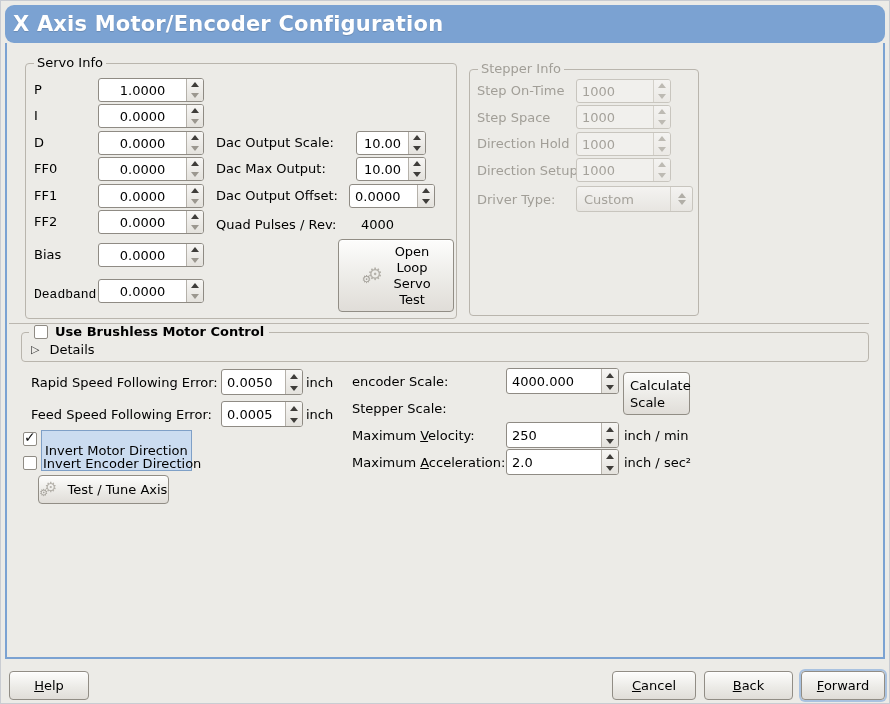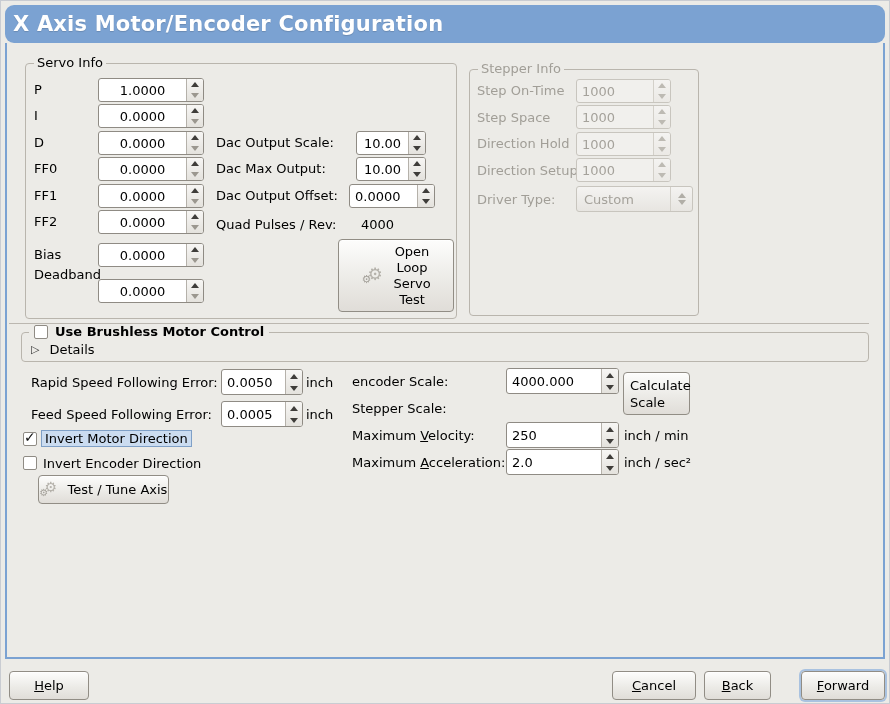--- a/index.html
+++ b/index.html
@@ -110,21 +110,21 @@
   .checkbox {
     position:absolute; width:14px; height:14px;
     background:#fff; border:1px solid #8f8b84; border-radius:2px;
   }
   .checkbox .tick {
     position:absolute; left:0px; top:-4px;
     font-size:14px; font-weight:bold; color:#111;
   }
   .focus-label {
     background:#cbdcf0; border:1px solid #7fa0c7; border-radius:0;
-    padding:0 3px;
+    padding:12px 3px;
   }
   .expander-tri { font-size:11px; color:#2a2a2a; }
   .gears {
     position:relative; width:26px; height:24px; color:#b4b1aa;
     flex:none;
   }
   .gears .g1 { position:absolute; left:6px; top:0px; font-size:17px; }
   .gears .g2 { position:absolute; left:0px; top:9px; font-size:11px; color:#a5a29b; }
   .hsep { position:absolute; height:1px; background:#bbb7b0; }
   .quad-val { font-size:13px; }
@@ -147,21 +147,21 @@
     <span class="frame-label">Servo Info</span>
   </div>
 
   <span class="abs lbl" style="left:33px; top:81px;">P</span>
   <span class="abs lbl" style="left:33px; top:107px;">I</span>
   <span class="abs lbl" style="left:33px; top:134px;">D</span>
   <span class="abs lbl" style="left:33px; top:160px;">FF0</span>
   <span class="abs lbl" style="left:33px; top:187px;">FF1</span>
   <span class="abs lbl" style="left:33px; top:213px;text-align:center;">FF2</span>
   <span class="abs lbl" style="left:33px; top:246px;">Bias</span>
-  <span class="abs lbl" style="left:33px; top:266px;">Deadband</span>
+  <span class="abs lbl" style="left:33px; top:286px;font-family:Liberation Mono, monospace;">Deadband</span>
 
   <div class="spin center soft" style="left:97px; top:77px;  width:106px;">
     <div class="val">1.0000</div>
     <div class="btns">
         <div>
           <i class="arr-up"></i>
         </div>
         <div>
           <i class="arr-dn"></i>
         </div>
@@ -466,20 +466,20 @@
     </span>
     <span>Test / Tune Axis</span>
   </div>
 
   <div class="btn" style="left:8px; top:670px; width:80px; height:29px;">
     <span><span class="key">H</span><span>elp</span></span>
   </div>
   <div class="btn" style="left:611px; top:670px; width:84px; height:29px;">
     <span><span class="key">C</span><span>ancel</span></span>
   </div>
-  <div class="btn" style="left:703px; top:670px; width:67px; height:29px;">
+  <div class="btn" style="left:703px; top:670px; width:89px; height:29px;">
     <span><span class="key">B</span><span>ack</span></span>
   </div>
   <div class="btn default-focus" style="left:800px; top:670px; width:84px; height:29px;">
     <span><span class="key">F</span><span>orward</span></span>
   </div>
 
 </div>
 
 </body></html>

